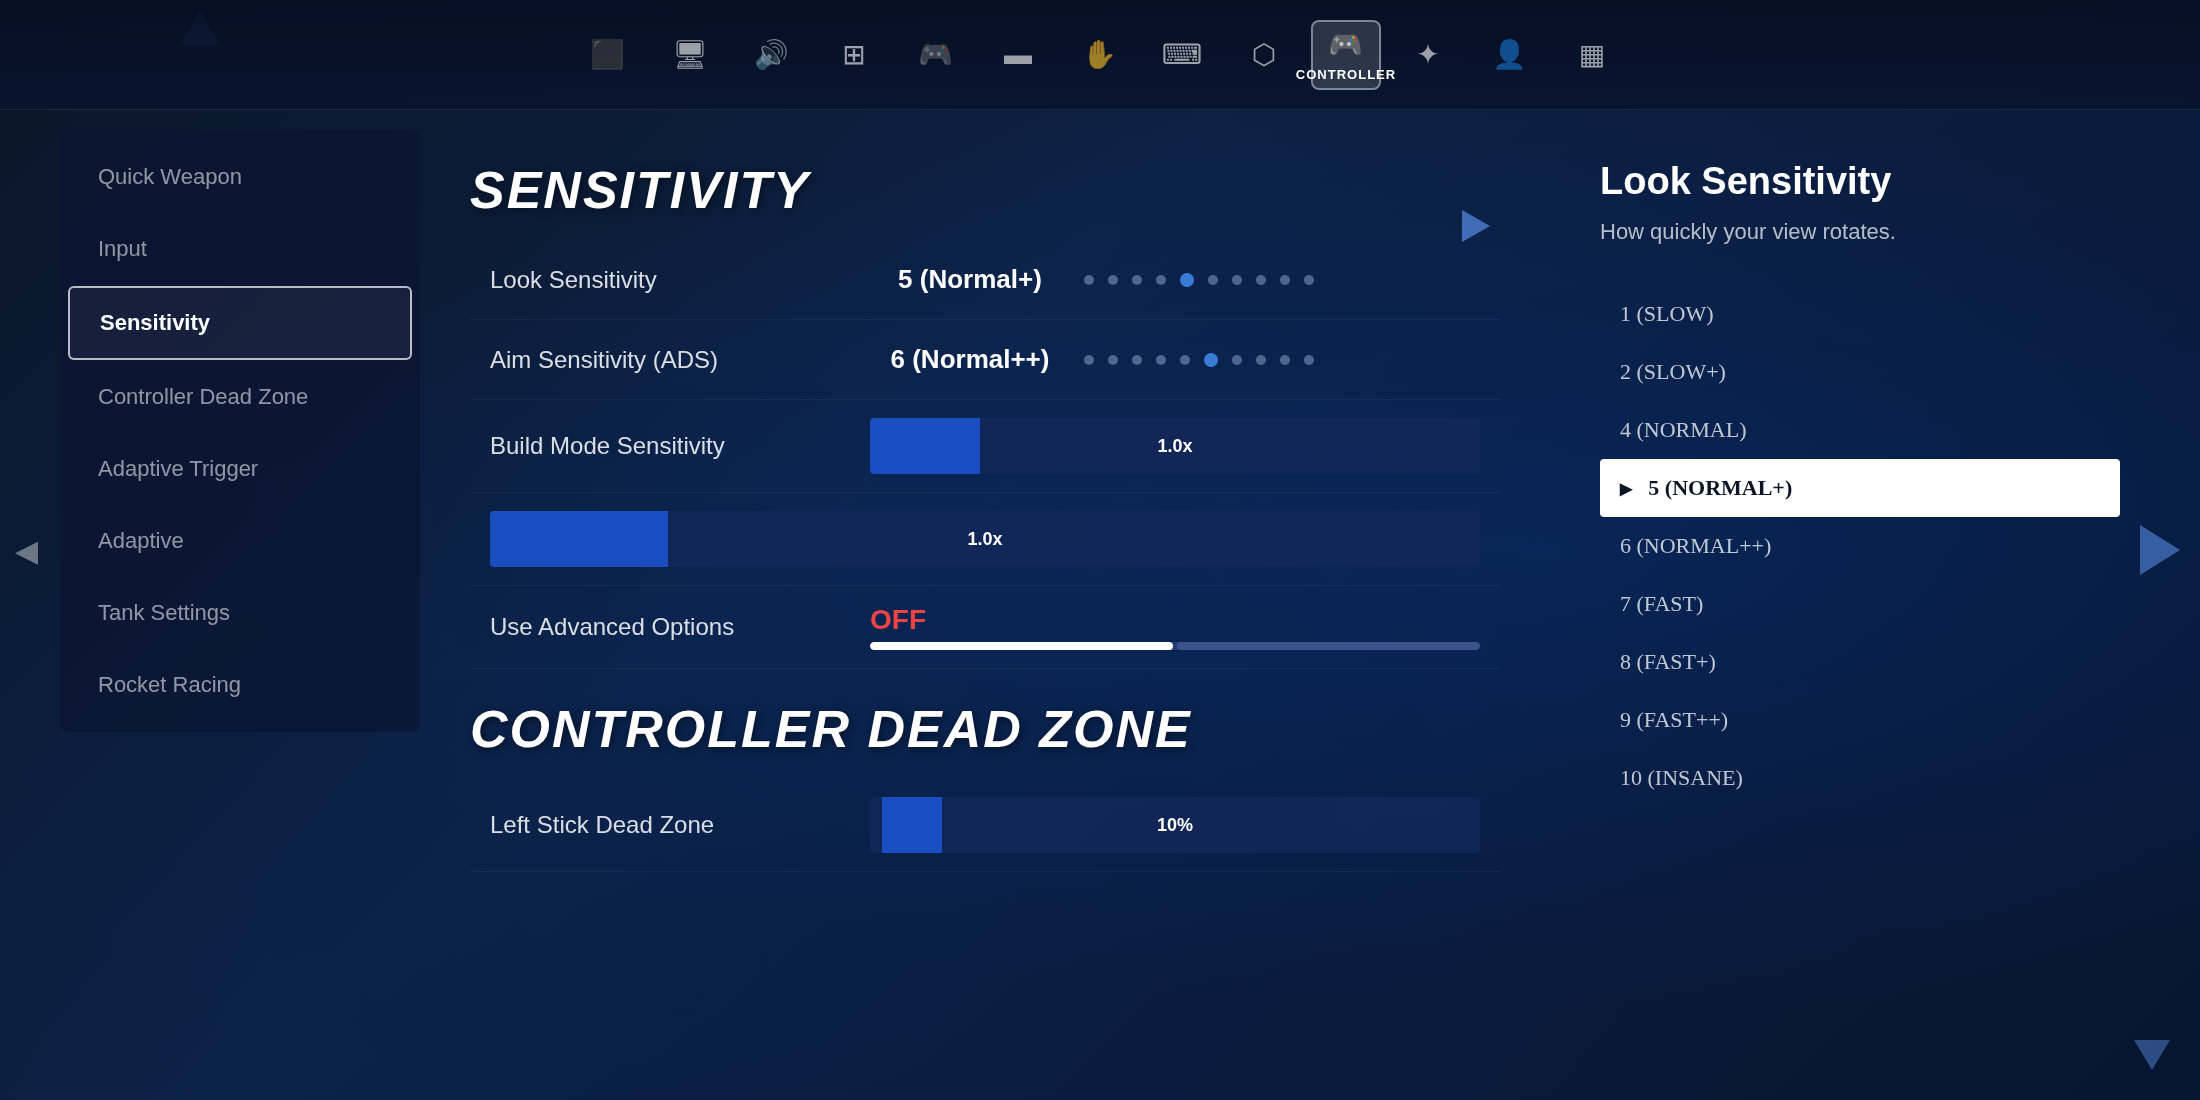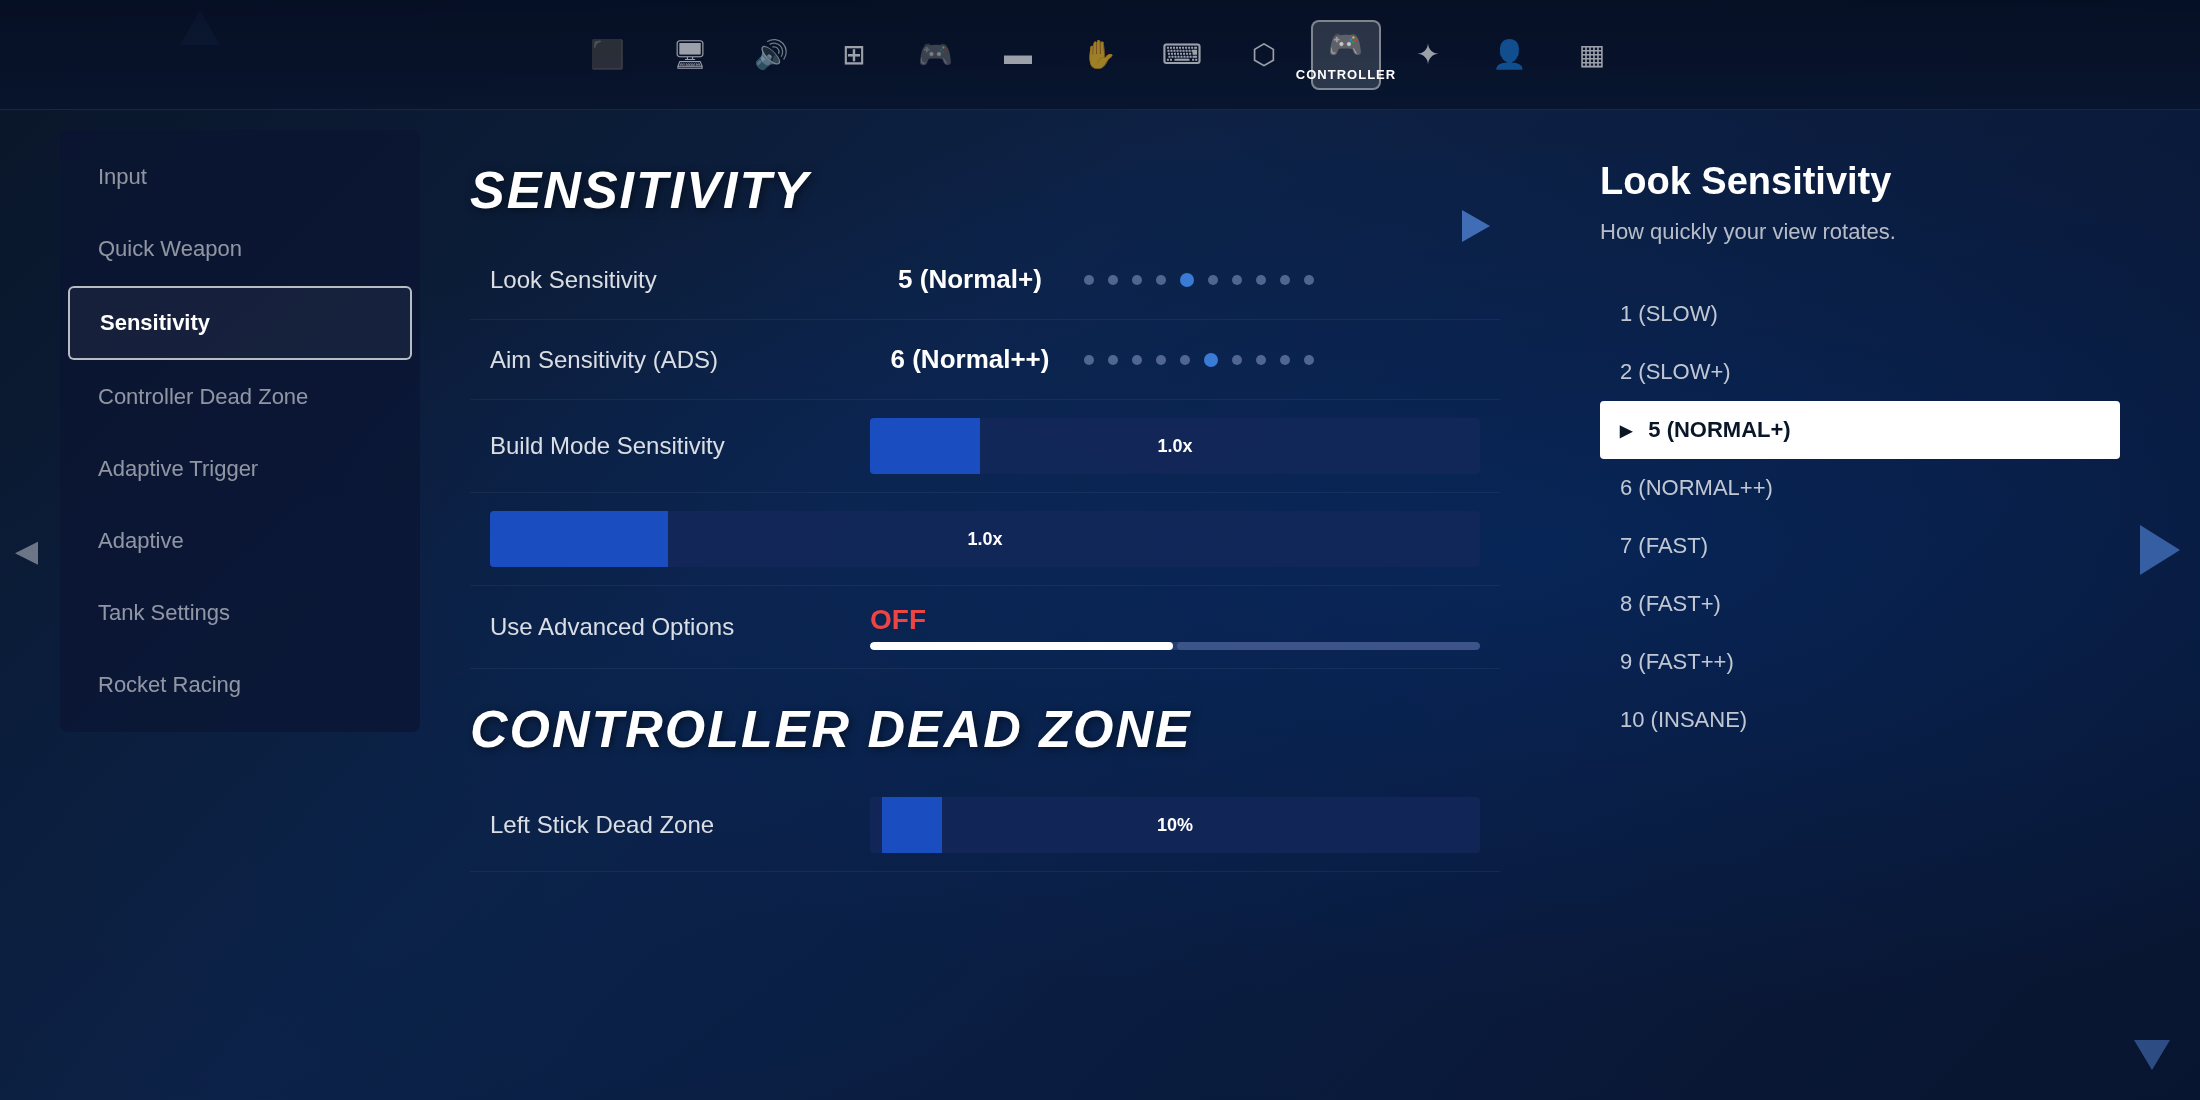--- a/index.html
+++ b/index.html
@@ -268,20 +268,21 @@
 
     .option-item {
       padding: 16px 20px;
       font-size: 22px;
       color: rgba(255,255,255,0.75);
       cursor: pointer;
       border-radius: 4px;
       display: flex;
       align-items: center;
       gap: 12px;
+      font-family: Liberation Serif, serif;
     }
 
     .option-item.selected {
       background: white;
       color: #0a1628;
       font-weight: bold;
       border-radius: 4px;
     }
 
     .option-item .arrow {
@@ -396,22 +397,22 @@
         <span style="font-size:28px;">👤</span>
       </div>
       <div class="nav-icon">
         <span style="font-size:28px;">▦</span>
       </div>
     </div>
 </nav>
 
 <aside class="sidebar">
   <div id="sidebar-items-container">
+      <div class="sidebar-item">Quick Weapon</div>
       <div class="sidebar-item">Input</div>
-      <div class="sidebar-item">Quick Weapon</div>
       <div class="sidebar-item active">Sensitivity</div>
       <div class="sidebar-item">Controller Dead Zone</div>
       <div class="sidebar-item">Adaptive Trigger</div>
       <div class="sidebar-item">Adaptive</div>
       <div class="sidebar-item">Tank Settings</div>
       <div class="sidebar-item">Rocket Racing</div>
     </div>
 </aside>
 
 <main class="main-content">
@@ -499,20 +500,21 @@
     </div>
 
 </main>
 
 <aside class="right-panel">
   <h3 class="panel-title">Look Sensitivity</h3>
   <p class="panel-desc">How quickly your view rotates.</p>
   <ul class="option-list" id="options-list">
       <li class="option-item">1 (SLOW)</li>
       <li class="option-item">2 (SLOW+)</li>
+      <li class="option-item">4 (NORMAL)</li>
       <li class="option-item selected"><span class="arrow">▶</span>5 (NORMAL+)</li>
       <li class="option-item">6 (NORMAL++)</li>
       <li class="option-item">7 (FAST)</li>
       <li class="option-item">8 (FAST+)</li>
       <li class="option-item">9 (FAST++)</li>
       <li class="option-item">10 (INSANE)</li>
     </ul>
 </aside>
 
 </body></html>

